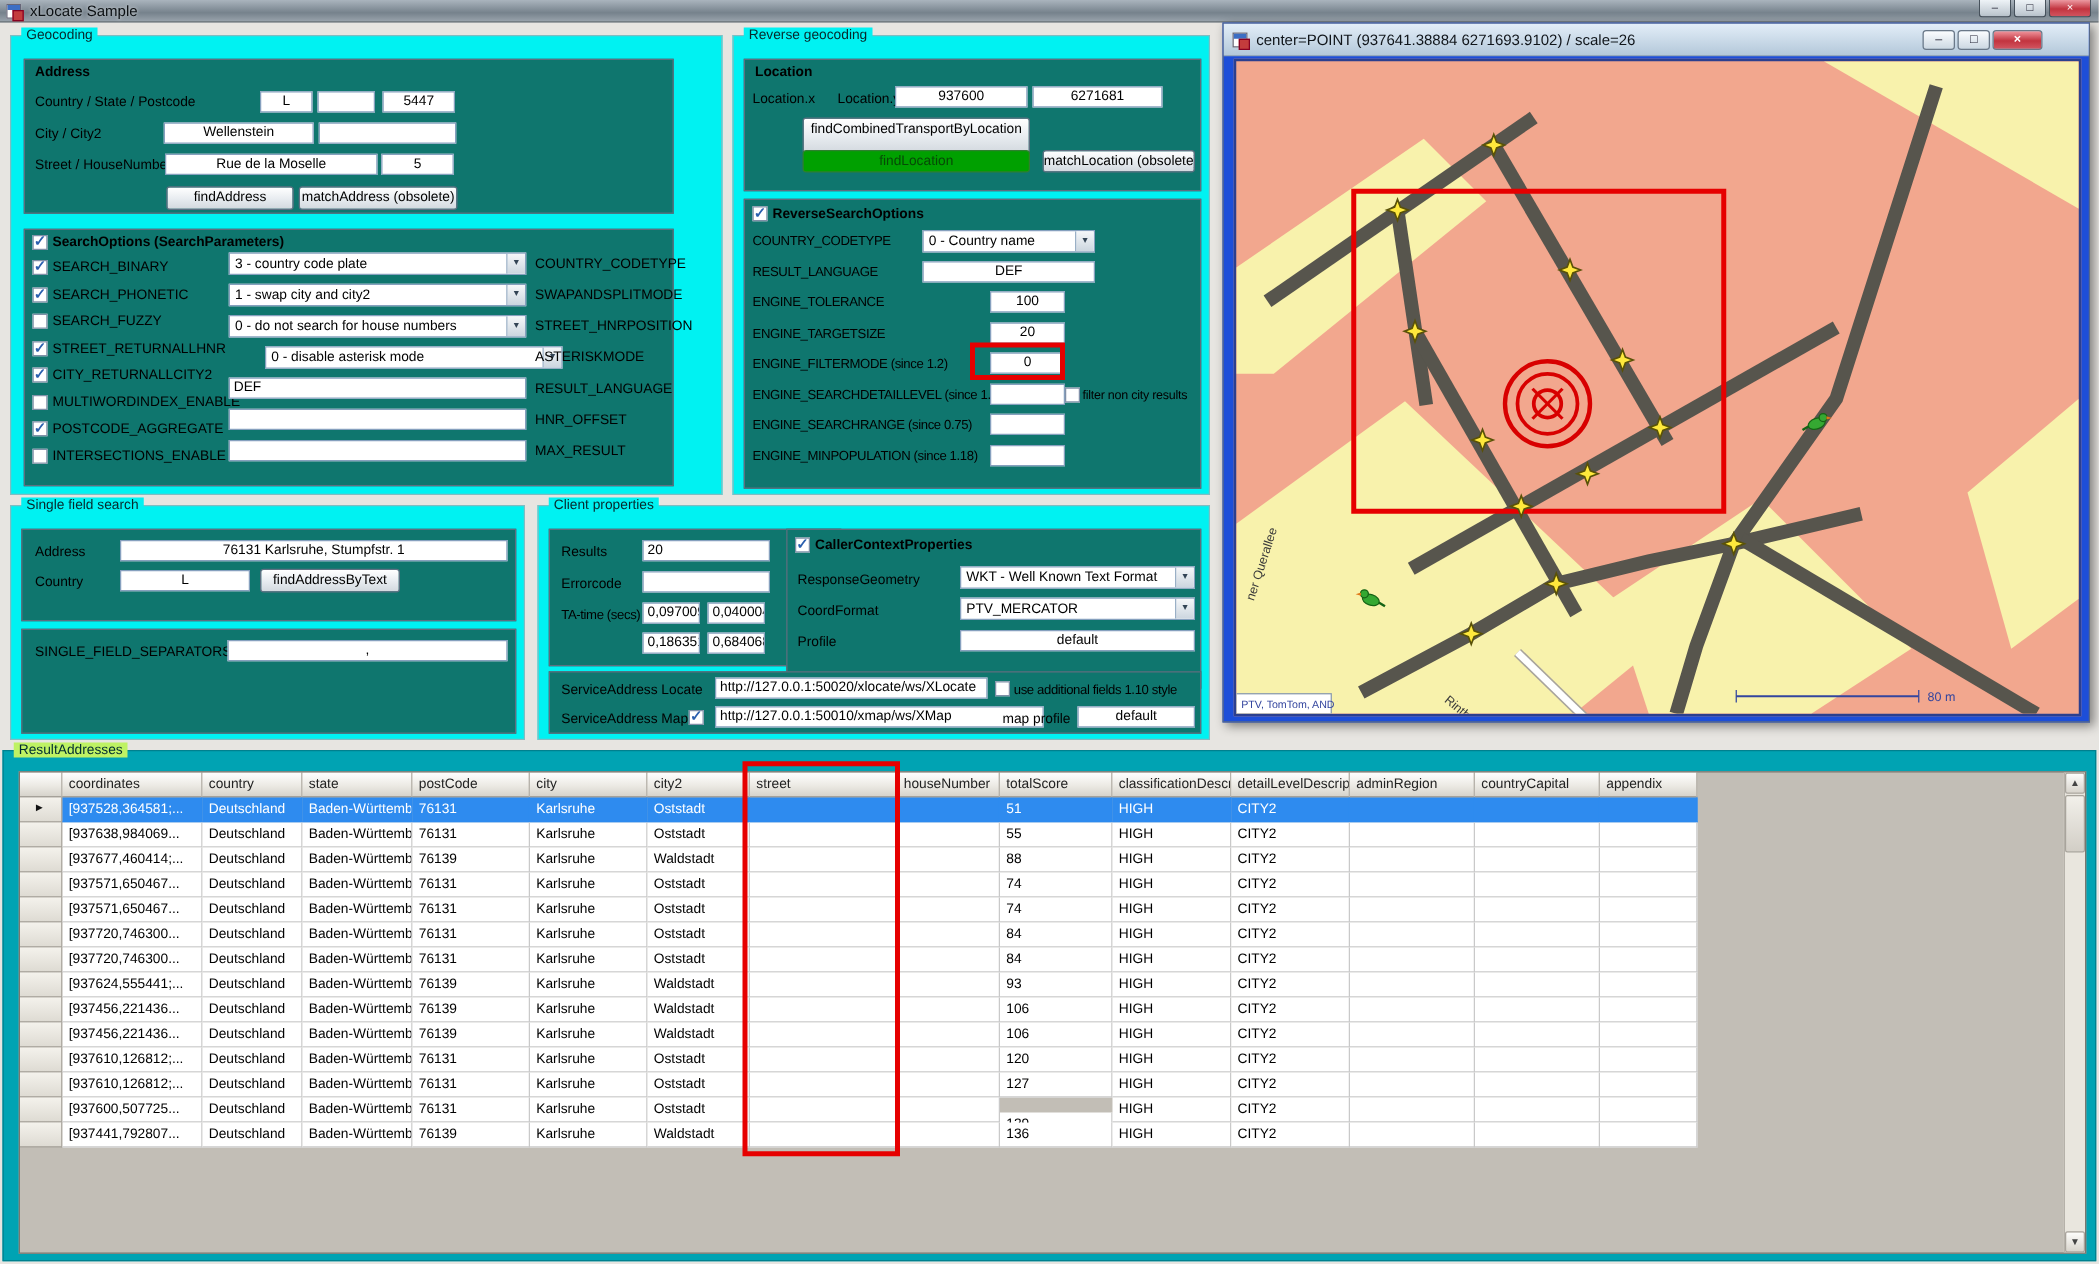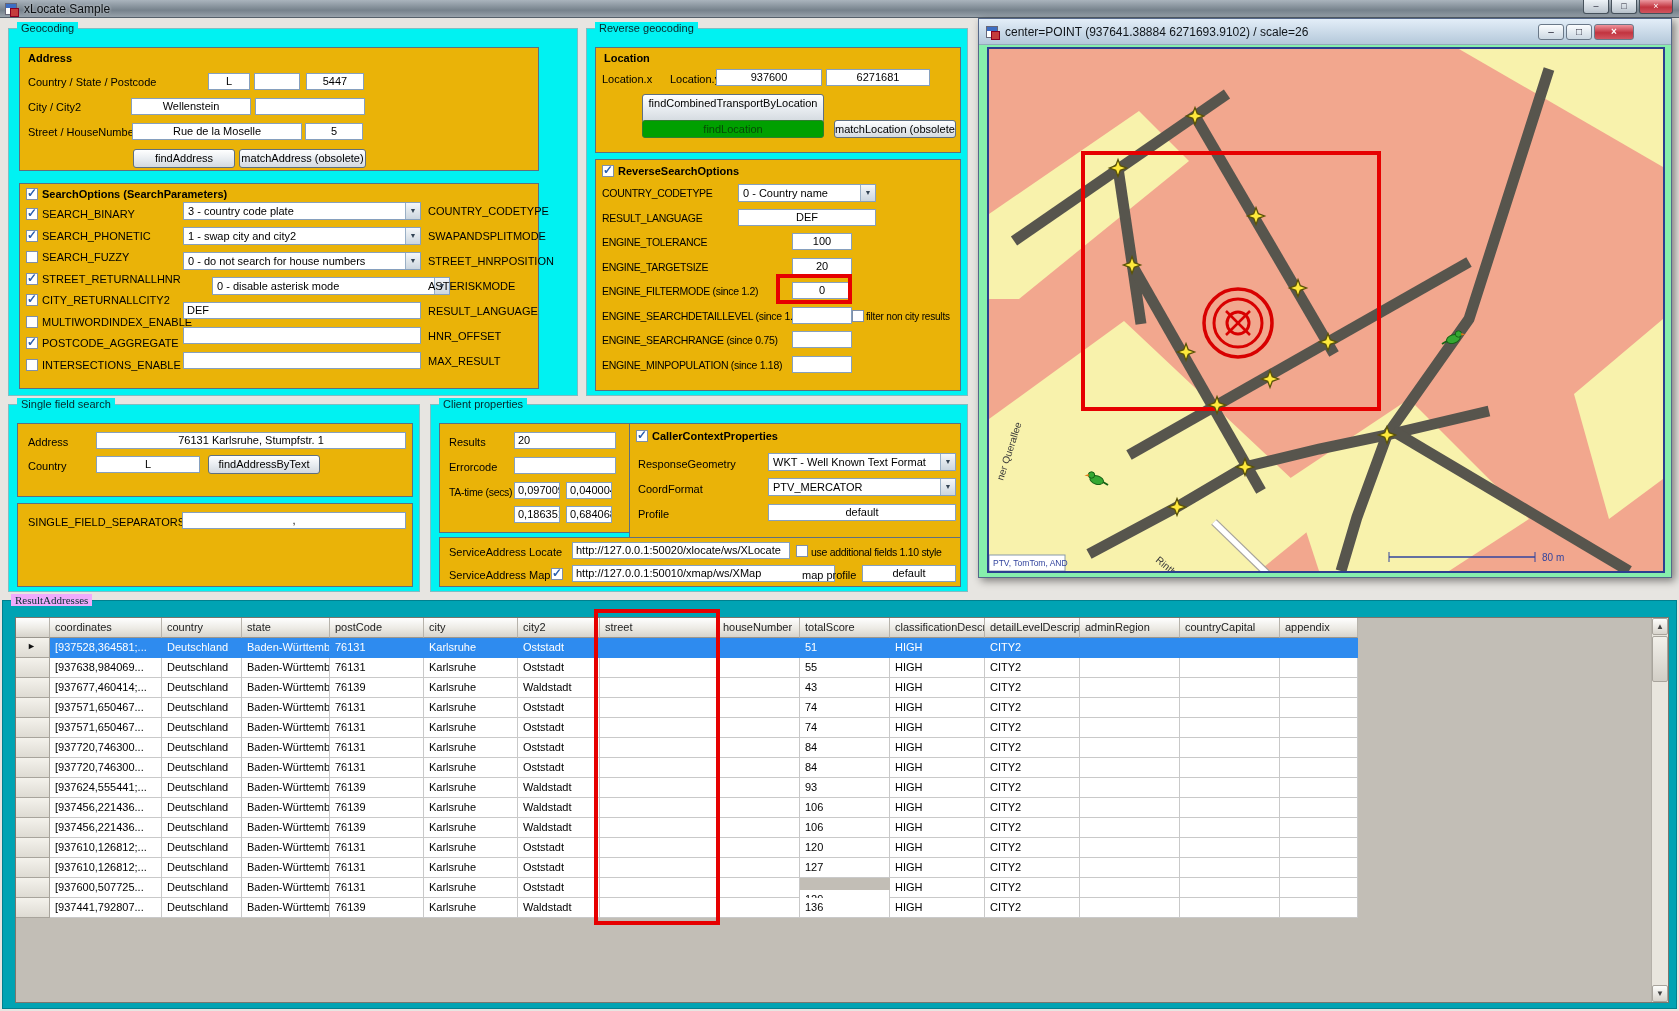--- a/index.html
+++ b/index.html
@@ -14,22 +14,22 @@
   .ticon::after{content:""; position:absolute; right:-3px; bottom:-3px; width:7px; height:7px; background:#c43c3c; border:1px solid #802;}
   .title-text { position:absolute; left:24px; top:2px; font-size:12px; color:#0b0f12; text-shadow:0 0 3px rgba(255,255,255,.75); }
   .winbtn { position:absolute; top:0; height:14px; border:1px solid #47525c; border-top:none;
     background:linear-gradient(#eef3f7,#b9c3cc); border-radius:0 0 3px 3px; text-align:center; line-height:12px; font-size:9px; color:#223; }
   .winbtn.close { background:linear-gradient(#ec99a1,#c2343f 55%,#d25560); color:#fff; }
 
   
   .gbox { position:absolute; background:#00F2F2; border:1px solid #7fbdc2; }
   .gtitle { position:absolute; top:-7px; left:8px; background:#00F2F2; padding:0 4px; font-size:11px; color:#07282b; white-space:nowrap; z-index:2;}
   .gbox.teal { background:#00A3B3; border-color:#00808e; }
-  .gbox.teal > .gtitle { background:#f0abfc; color:#002c31;font-family:Liberation Serif, serif; }
-  .panel { position:absolute; background:#eab308; border:1px solid #5f6f7f; }
+  .gbox.teal > .gtitle { background:#bef264; color:#002c31; }
+  .panel { position:absolute; background:#0f766e; border:1px solid #5f6f7f; }
 
   .lbl { position:absolute; white-space:nowrap; color:#000; }
   .b { font-weight:bold; }
   .sm { font-size:10.5px; letter-spacing:-0.3px; }
 
   .tb { position:absolute; height:17px; line-height:15px; background:#fff; border:1px solid #86A0BE;
         padding:0 3px; overflow:hidden; white-space:nowrap; text-align:center; }
   .tb.left { text-align:left; }
   .combo { position:absolute; height:18px; line-height:16px; background:#fff; border:1px solid #86A0BE;
         padding:0 18px 0 4px; overflow:hidden; white-space:nowrap; text-align:left;}
@@ -54,21 +54,21 @@
   .gcell.sel { background:#2E8BEF; color:#fff; border-right-color:#2E8BEF; border-bottom-color:#2E8BEF; }
   .gsel { position:absolute; height:20px; background:linear-gradient(#f4f2ec,#dedbd3); border-right:1px solid #a8a49c; border-bottom:1px solid #a8a49c; }
   .gsel.cur::before { content:"►"; position:absolute; left:11px; top:3px; font-size:9px; color:#111; }
   .sb { position:absolute; top:0; right:0; width:17px; height:100%; background:#E9E6DE; border-left:1px solid #b5b1a9; }
   .sbbtn { position:absolute; left:0; width:16px; height:17px; background:linear-gradient(#fdfdfb,#d8d4cc);
         border:1px solid #a8a49c; border-radius:2px; text-align:center; font-size:8px; line-height:15px; color:#444; }
   .sbthumb { position:absolute; left:0; width:16px; height:46px; background:linear-gradient(#f2f0ea,#d2cec6); border:1px solid #a8a49c; border-radius:2px;}
 
   
   #mapwin { position:absolute; left:978px; top:18px; width:694px; height:560px;
-        background:#86efac; border:1px solid #56688a; box-shadow:3px 3px 8px rgba(0,0,0,.45); z-index:10;}
+        background:#1d4ed8; border:1px solid #56688a; box-shadow:3px 3px 8px rgba(0,0,0,.45); z-index:10;}
   #maptitle { position:absolute; left:0; top:0; right:0; height:26px;
         background:linear-gradient(#e3eef8,#b4c8da); border-bottom:1px solid #94a8ba; }
   #maptitle .mticon { position:absolute; left:7px; top:7px; width:12px; height:12px; background:#fff; border:1px solid #667;}
   #maptitle .mticon::before{content:""; position:absolute; left:0; top:0; right:0; height:4px; background:#3c6ec4;}
   #maptitle .mticon::after{content:""; position:absolute; right:-3px; bottom:-3px; width:7px; height:7px; background:#c43c3c; border:1px solid #802;}
   #maptitle .mtitle-text { position:absolute; left:26px; top:6px; font-size:12px; color:#10151a; }
   .mwbtn { position:absolute; top:5px; height:16px; width:26px; border:1px solid #6a7888;
         background:linear-gradient(#fbfdff,#ccd8e2); border-radius:3px; text-align:center; line-height:14px; font-size:10px; color:#223;}
   .mwbtn.close { width:40px; background:linear-gradient(#f0949c,#c2343f 55%,#d25560); color:#fff; font-weight:bold;}
   #mapcanvas { position:absolute; left:8px; top:28px; width:678px; height:526px; border:2px solid #2b3f8f; background:#F2A78E; overflow:hidden;}
@@ -378,21 +378,21 @@
       <div class="gcell" style="left: 1264px; top: 40px; width: 78px;"></div>
       <div class="gsel" style="left: 0px; top: 60px; width: 34px;"></div>
       <div class="gcell" style="left: 34px; top: 60px; width: 112px;">[937677,460414;...</div>
       <div class="gcell" style="left: 146px; top: 60px; width: 80px;">Deutschland</div>
       <div class="gcell" style="left: 226px; top: 60px; width: 88px;">Baden-Württemb...</div>
       <div class="gcell" style="left: 314px; top: 60px; width: 94px;">76139</div>
       <div class="gcell" style="left: 408px; top: 60px; width: 94px;">Karlsruhe</div>
       <div class="gcell" style="left: 502px; top: 60px; width: 82px;">Waldstadt</div>
       <div class="gcell" style="left: 584px; top: 60px; width: 118px;"></div>
       <div class="gcell" style="left: 702px; top: 60px; width: 82px;"></div>
-      <div class="gcell" style="left: 784px; top: 60px; width: 90px;">43</div>
+      <div class="gcell" style="left: 784px; top: 60px; width: 90px;">88</div>
       <div class="gcell" style="left: 874px; top: 60px; width: 95px;">HIGH</div>
       <div class="gcell" style="left: 969px; top: 60px; width: 95px;">CITY2</div>
       <div class="gcell" style="left: 1064px; top: 60px; width: 100px;"></div>
       <div class="gcell" style="left: 1164px; top: 60px; width: 100px;"></div>
       <div class="gcell" style="left: 1264px; top: 60px; width: 78px;"></div>
       <div class="gsel" style="left: 0px; top: 80px; width: 34px;"></div>
       <div class="gcell" style="left: 34px; top: 80px; width: 112px;">[937571,650467...</div>
       <div class="gcell" style="left: 146px; top: 80px; width: 80px;">Deutschland</div>
       <div class="gcell" style="left: 226px; top: 80px; width: 88px;">Baden-Württemb...</div>
       <div class="gcell" style="left: 314px; top: 80px; width: 94px;">76131</div>

